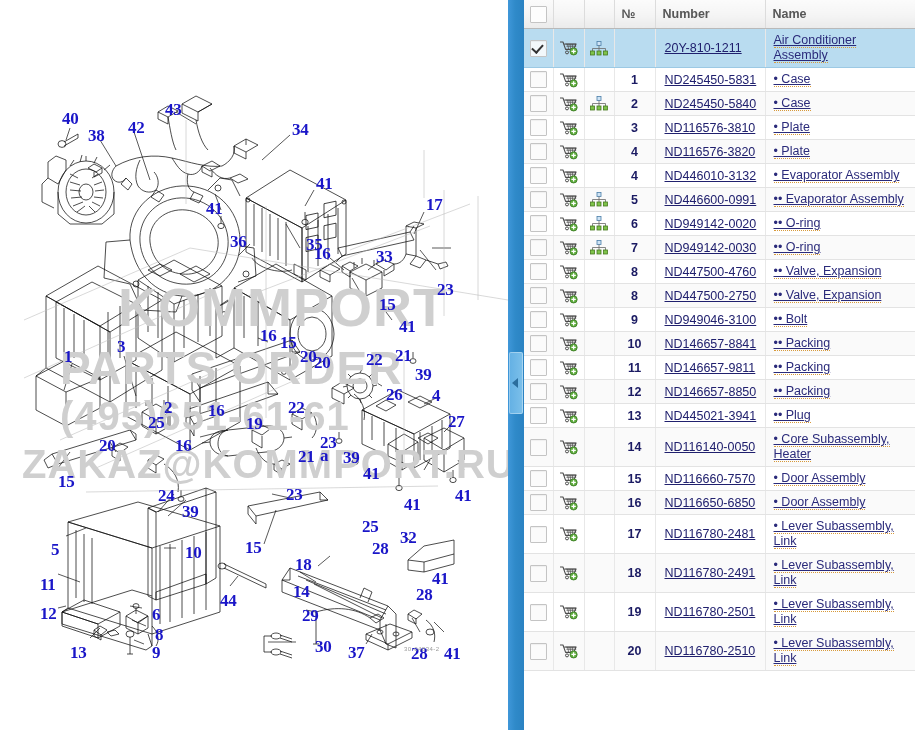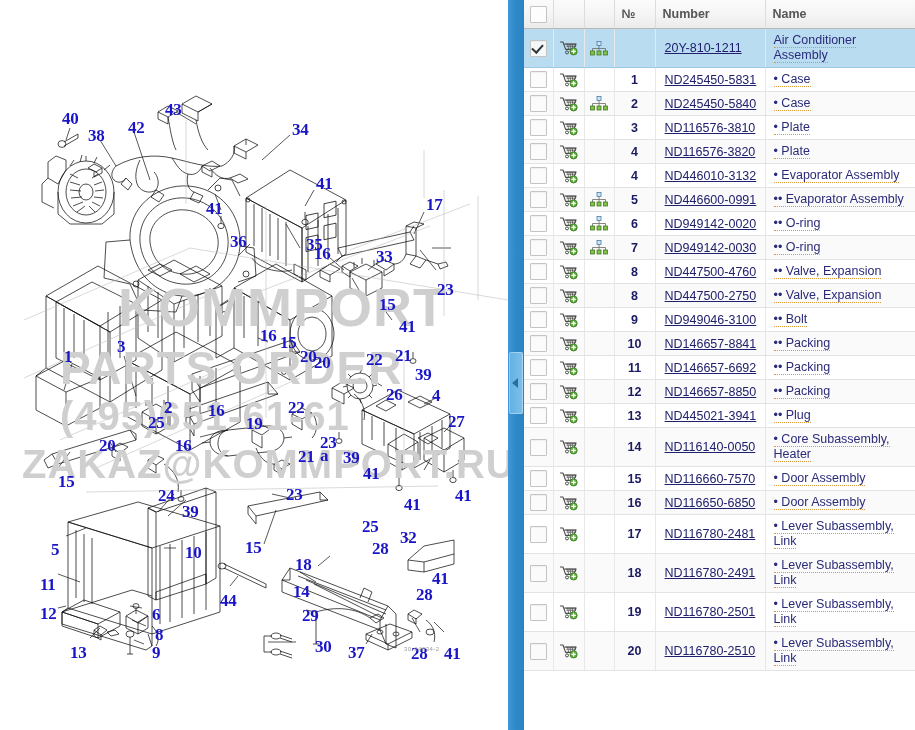--- a/index.html
+++ b/index.html
@@ -50,21 +50,21 @@
   tbody td:last-child{border-right:none;}
   tbody tr.alt td{background:#fafafa;}
   tbody tr.selected td{background:#b9dcf0;border-bottom:1px solid #9cc9e4;}
 
   td.chk,td.cart,td.tree{padding:0;text-align:center;}
   td.no{text-align:center;font-weight:bold;font-size:12.5px;color:#1b1b63;padding:0;}
   td.num{padding-left:9px;}
   td.name{padding-left:8px;color:#2a2a7a;line-height:15px;}
 
   .numlink{color:#20206e;text-decoration:underline;cursor:pointer;font-size:12.5px;}
-  .nm{display:inline;border-bottom:1px dotted #d89a3a;}
+  .nm{display:inline;border-bottom:1px dotted #d89a3a;text-decoration:underline;}
 
   
   .cbx{display:inline-block;width:15px;height:15px;background:#fbfbfb;
        border:1px solid #c4c4c4;border-radius:1px;position:relative;vertical-align:middle;
        box-shadow:inset 0 1px 1px rgba(0,0,0,.05);}
   .cbx.on{background:#f3f8fb;}
   .cbx.on:after{content:"";position:absolute;left:3px;top:1px;width:5px;height:9px;
        border:solid #333;border-width:0 2px 2px 0;transform:rotate(42deg);}
 
   
@@ -883,21 +883,21 @@
                   <path d="M1 2 h3 l2.6 7.4 h8.2 l2.2 -5.4 h-11.6" fill="none" stroke="#4a4a4a" stroke-width="1.1" stroke-linejoin="round"></path>
                   <path d="M6.6 4.2 h10.6 M7.4 6.2 h9.8" stroke="#4a4a4a" stroke-width="0.8"></path>
                   <path d="M8.6 4 l1 5 M11 4 l0.6 5 M13.4 4 l0 5" stroke="#4a4a4a" stroke-width="0.7"></path>
                   <circle cx="8" cy="12.4" r="1.5" fill="none" stroke="#4a4a4a" stroke-width="1"></circle>
                   <circle cx="14.6" cy="12.4" r="1.5" fill="none" stroke="#4a4a4a" stroke-width="1"></circle>
                   <circle cx="14.6" cy="11.4" r="3.6" fill="#5fae3d" stroke="#3d7a28" stroke-width="0.8"></circle>
                   <path d="M14.6 9.2 v4.4 M12.4 11.4 h4.4" stroke="#fff" stroke-width="1.3"></path>
                 </svg></span></td>
             <td class="tree"></td>
             <td class="no">11</td>
-            <td class="num"><span class="numlink">ND146657-6692</span></td>
+            <td class="num"><span class="numlink">ND146657-9811</span></td>
             <td class="name"><span class="nm">•• Packing</span></td>
           </tr>
           <tr class="alt">
             <td class="chk"><span class="cbx"></span></td>
             <td class="cart"><span class="cart-ico"><svg width="20" height="16" viewBox="0 0 20 16">
                   <path d="M1 2 h3 l2.6 7.4 h8.2 l2.2 -5.4 h-11.6" fill="none" stroke="#4a4a4a" stroke-width="1.1" stroke-linejoin="round"></path>
                   <path d="M6.6 4.2 h10.6 M7.4 6.2 h9.8" stroke="#4a4a4a" stroke-width="0.8"></path>
                   <path d="M8.6 4 l1 5 M11 4 l0.6 5 M13.4 4 l0 5" stroke="#4a4a4a" stroke-width="0.7"></path>
                   <circle cx="8" cy="12.4" r="1.5" fill="none" stroke="#4a4a4a" stroke-width="1"></circle>
                   <circle cx="14.6" cy="12.4" r="1.5" fill="none" stroke="#4a4a4a" stroke-width="1"></circle>

